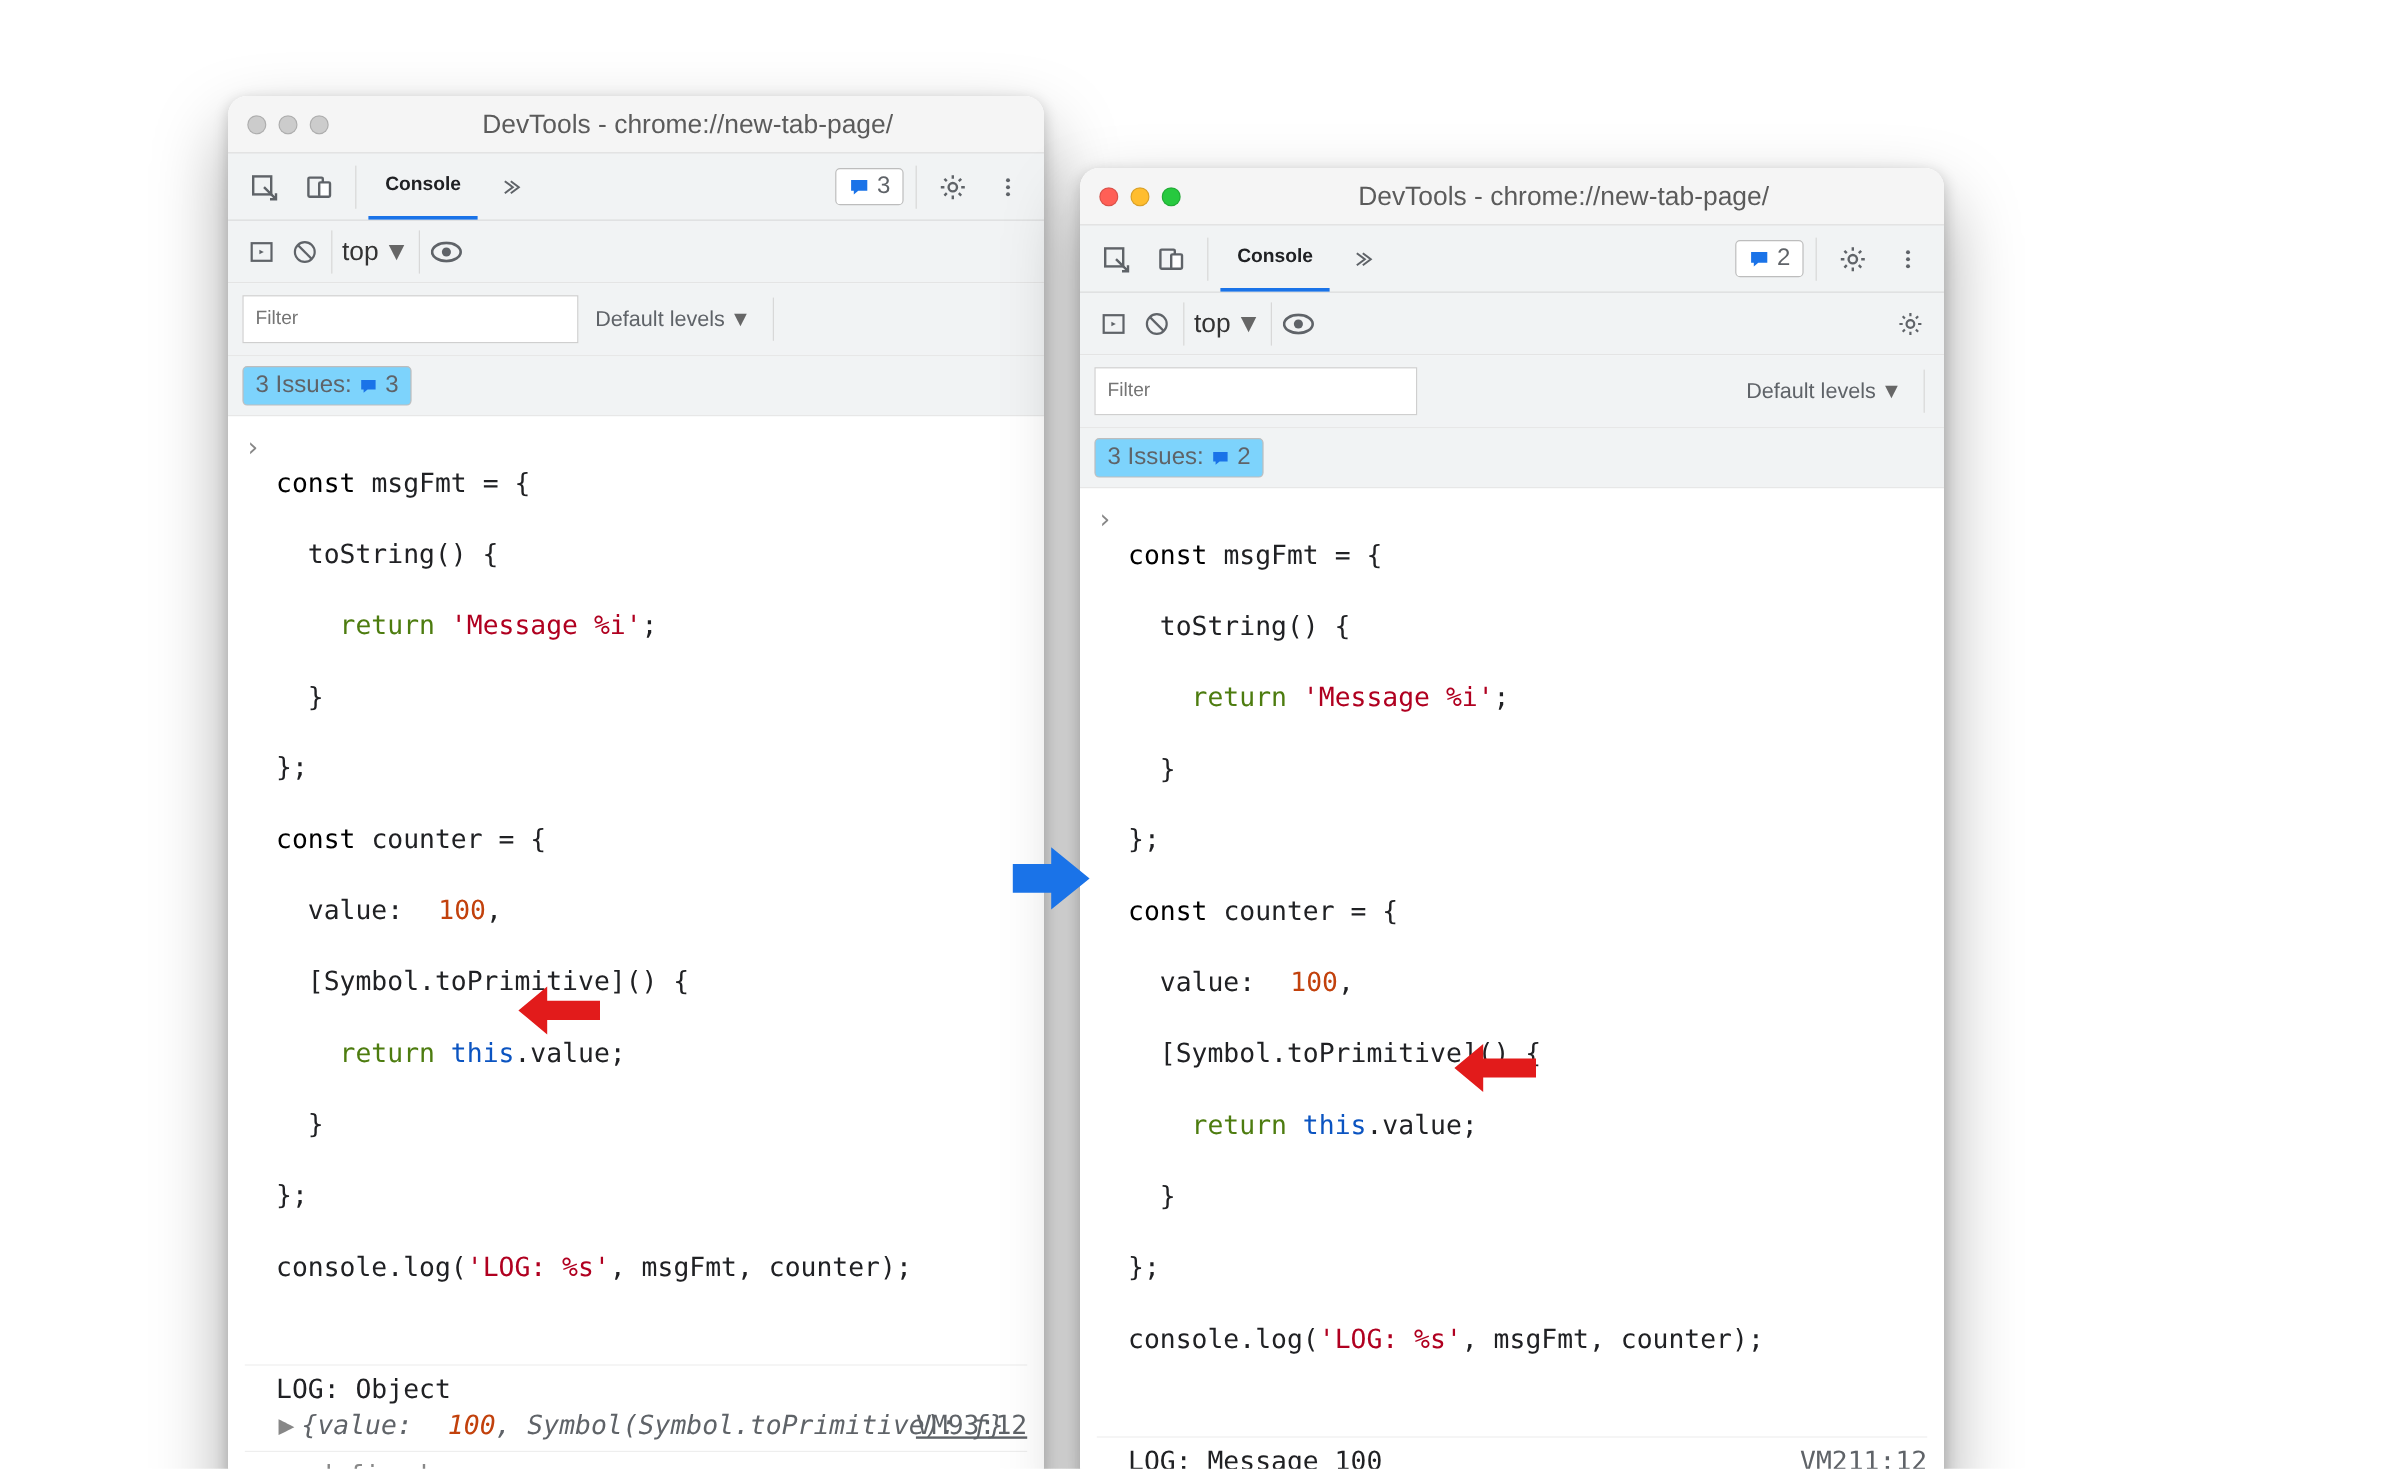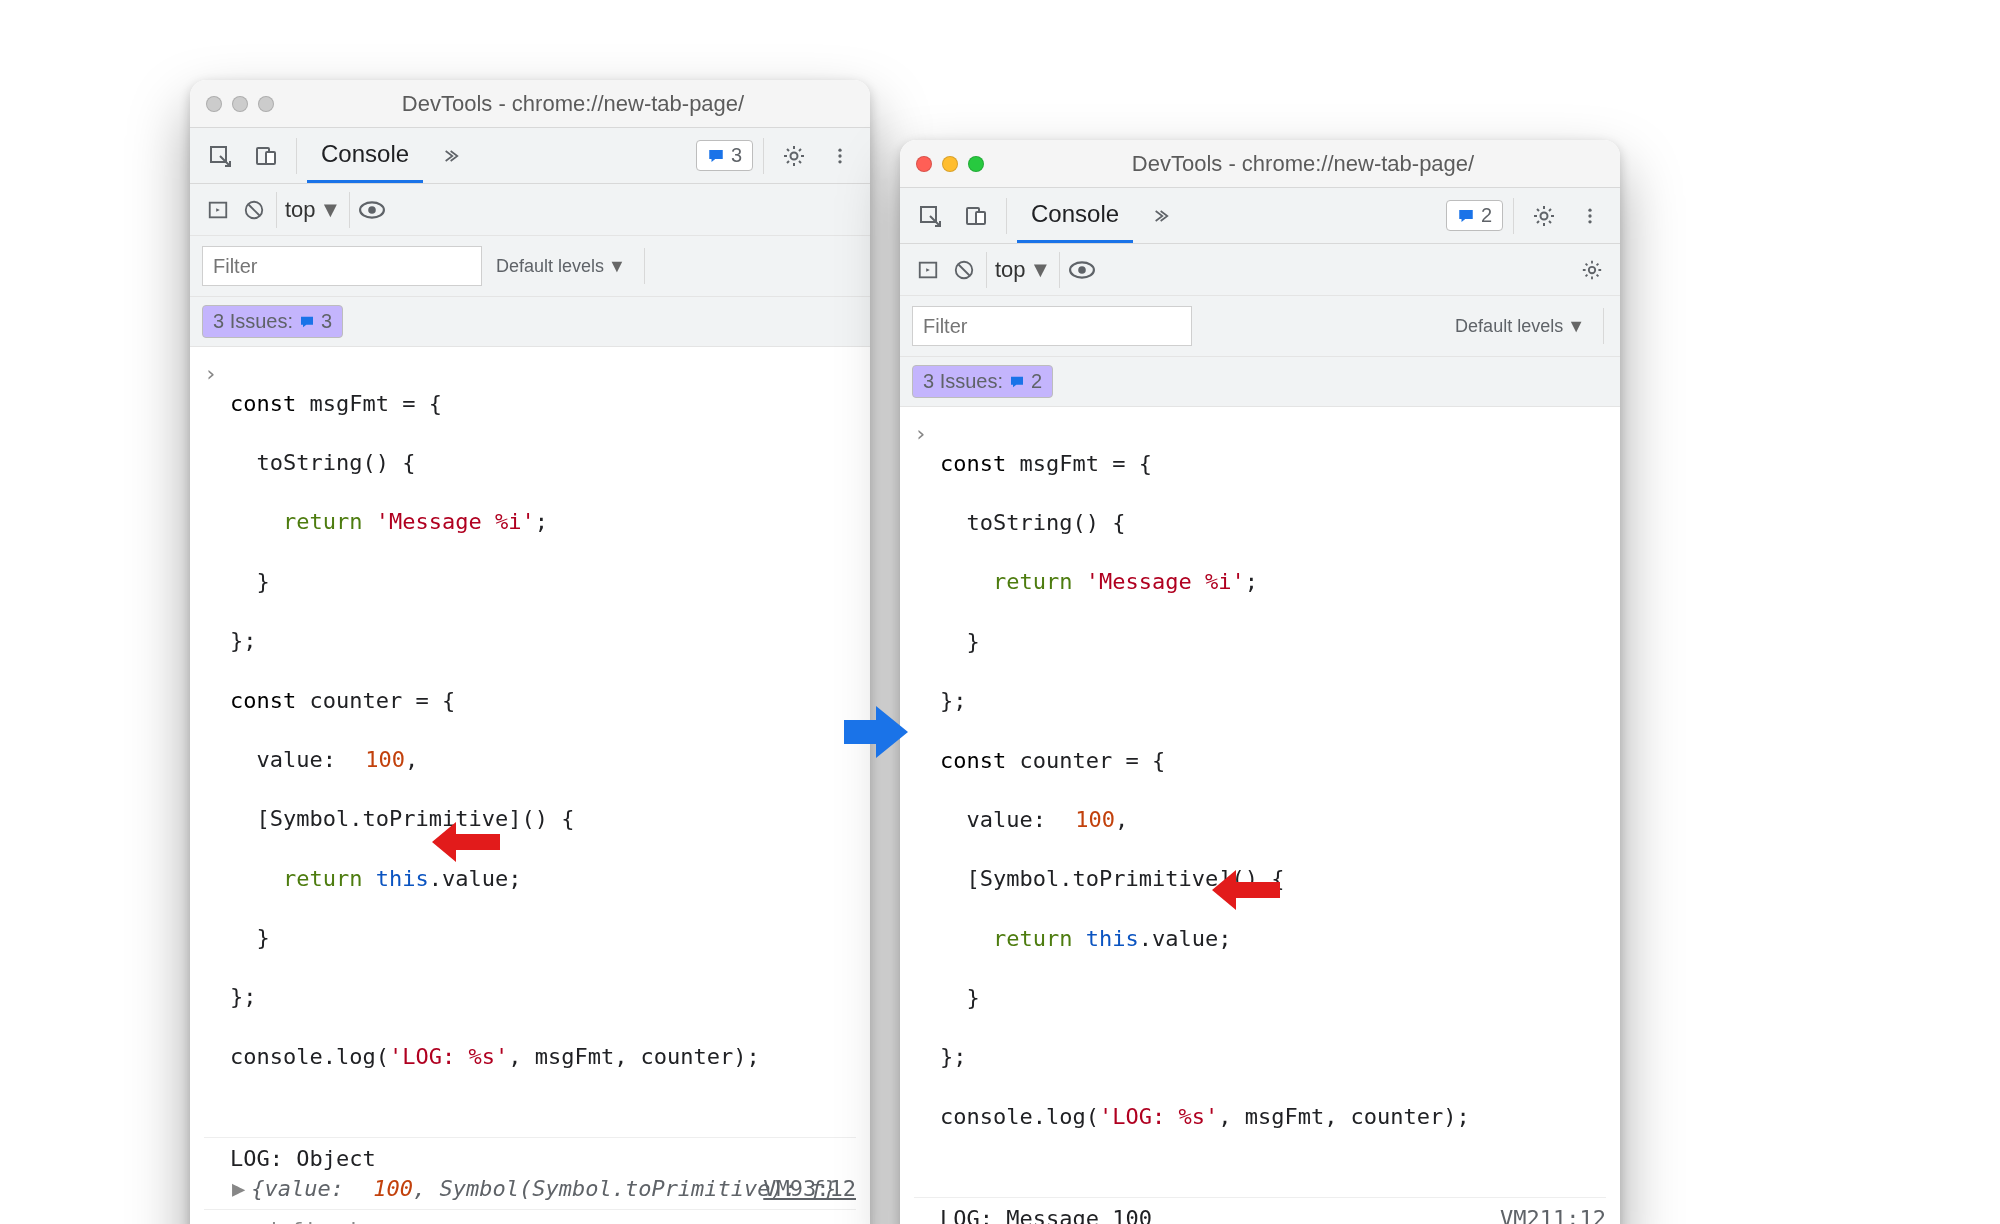--- a/index.html
+++ b/index.html
@@ -49,21 +49,21 @@
     padding: 0 10px;
     gap: 6px;
     background: #f1f3f4;
   }
   .tb-btn { width: 40px; height: 40px; display:flex; align-items:center; justify-content:center; color:#5f6368; }
   .sep { width:1px; height:36px; background:#d8d8d8; margin:0 4px; }
   .tab {
     padding: 0 14px;
     height: 100%;
     display:flex; align-items:center;
-    font-size: 24px; color:#333;
+    font-size: 16px; color:#333;font-weight:bold;
   }
   .tab.active { border-bottom: 3px solid #1a73e8; color:#202124; }
   .spacer { flex:1; }
 
   .issues-pill {
     display:flex; align-items:center; gap:6px;
     border:1px solid #bdbdbd; border-radius:4px;
     padding: 3px 10px; color:#5f6368; font-size:20px;
     background:#fff;
   }
@@ -82,36 +82,36 @@
 
   .filterrow {
     display:flex; align-items:center;
     padding:10px 12px; gap:14px;
     border-bottom:1px solid #e4e4e4;
     background:#f1f3f4;
   }
   .filterrow input {
     flex:1; max-width: 280px;
     height:40px; padding:4px 10px;
-    font-size:20px; color:#333;
+    font-size:16px; color:#333;
     border:1px solid #cfcfcf; background:#fff;
   }
   .default-levels { color:#5f6368; font-size:18px; }
 
   .issuesrow {
     display:flex; align-items:center;
     padding:8px 12px; gap:10px;
     border-bottom:1px solid #e4e4e4;
     background:#f1f3f4;
   }
   .issuesrow .chip {
     border:1px solid #bdbdbd; border-radius:4px;
     padding:4px 10px; color:#5f6368; font-size:20px;
     display:flex; align-items:center; gap:6px;
-    background:#c4b5fd;
+    background:#7dd3fc;
   }
   .issuesrow .chip .ic { color:#1a73e8; }
 
   .console {
     font-family: Menlo,Consolas,monospace;
     font-size: 22px;
     line-height: 1.35;
     color:#202124; background:#fff;
     padding: 6px 14px 10px 14px;
   }

